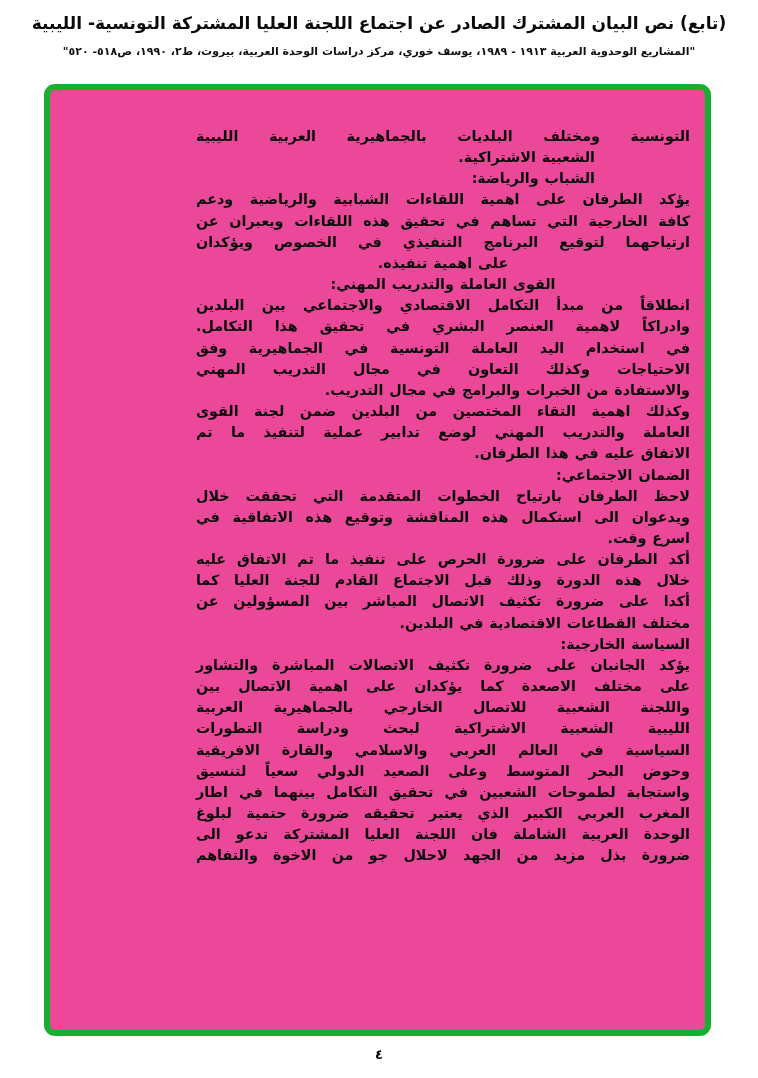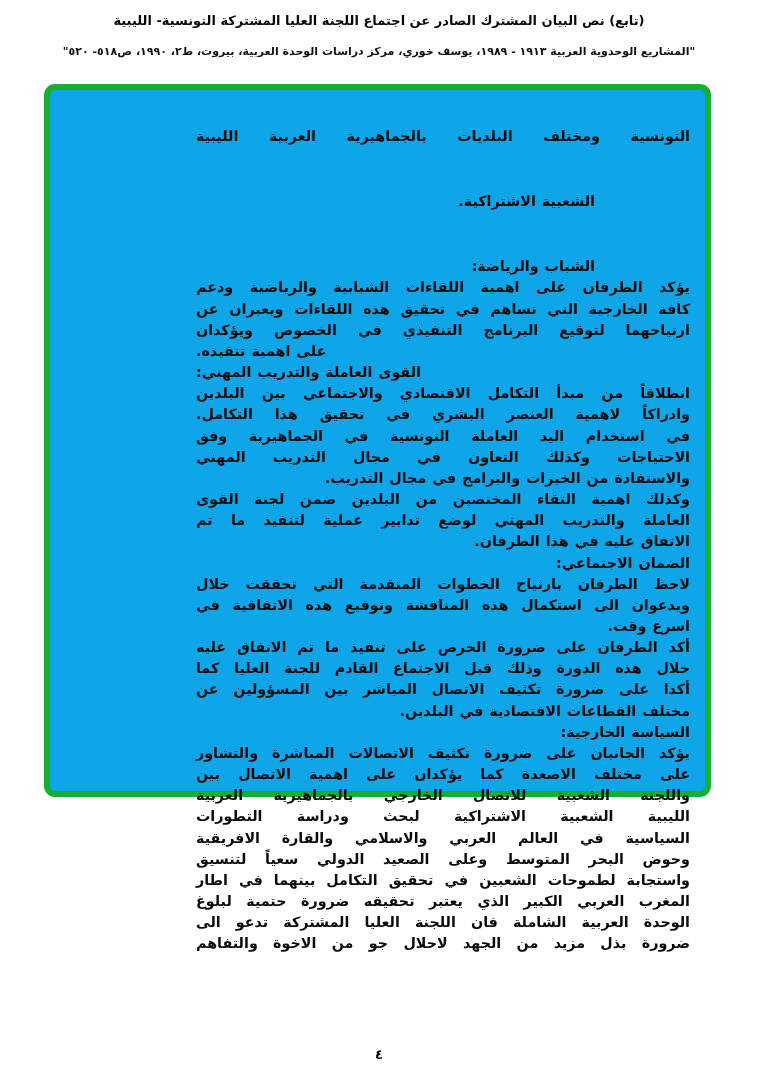--- a/index.html
+++ b/index.html
@@ -7,53 +7,53 @@
     width: 758px; height: 1078px;
     background: #ffffff;
     overflow: hidden;
     font-family: "DejaVu Sans", sans-serif;
   }
   .page { position: relative; width: 758px; height: 1078px; }
 
   .doc-title {
     position: absolute; top: 13px; left: 0; width: 758px;
     text-align: center; direction: rtl;
-    font-size: 13px; font-weight: 700; color: #0a0a0a;
+    font-size: 17px; font-weight: 700; color: #0a0a0a;
     letter-spacing: 0px;
   }
   .doc-citation {
     position: absolute; top: 45px; left: 0; width: 758px;
     text-align: center; direction: rtl;
     font-size: 11px; font-weight: 700; color: #111;
   }
 
   .green-frame {
     position: absolute; left: 44px; top: 84px;
-    width: 667px; height: 713px;
+    width: 667px; height: 952px;
     box-sizing: border-box;
     border: 6px solid #eab308;
     border-radius: 11px;
-    background: #0ea5e9;
+    background: #ec4899;
   }
 
   .body-text {
     position: absolute; top: 36px; right: 15px;
     width: 494px;
     direction: rtl;
     color: #0b0b0b;
   }
   .line {
     font-size: 14.3px; font-weight: 700;
     line-height: 21.15px;
     word-spacing: 1px;
   }
   .line.justify { text-align: justify; text-align-last: justify; }
   .line.left    { text-align: right; }
-  .line.center  { text-align: left; }
-  .line.rindent { text-align: right; padding-left: 0; padding-right: 95px; box-sizing: border-box; margin-top: 44px; }
+  .line.center  { text-align: center; }
+  .line.rindent { text-align: right; padding-left: 0; padding-right: 95px; box-sizing: border-box; }
 
   .page-number {
     position: absolute; top: 1047px; left: 0; width: 758px;
     text-align: center;
     font-size: 13px; font-weight: 700; color: #000;
   }
 </style>
 </head>
 <body>
 

